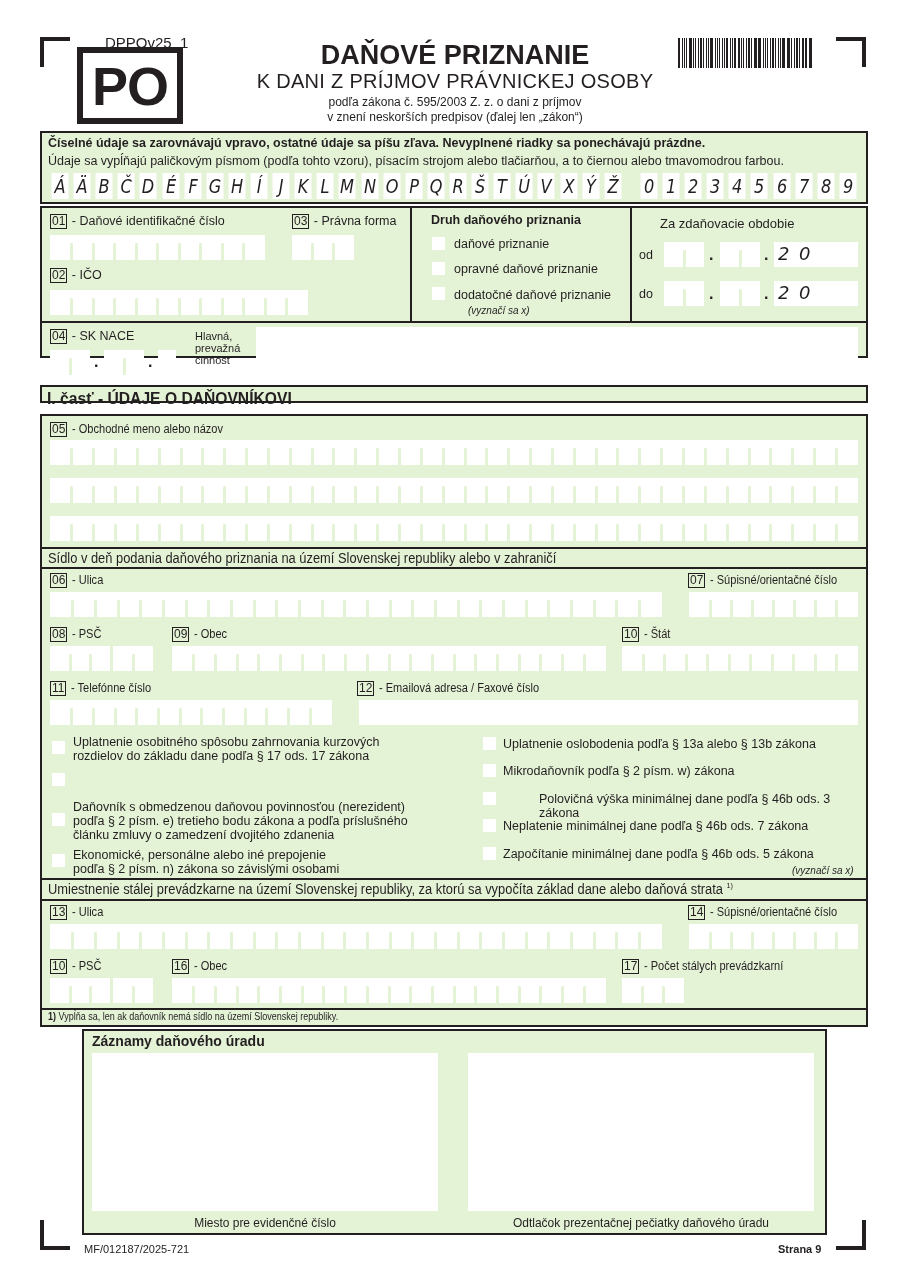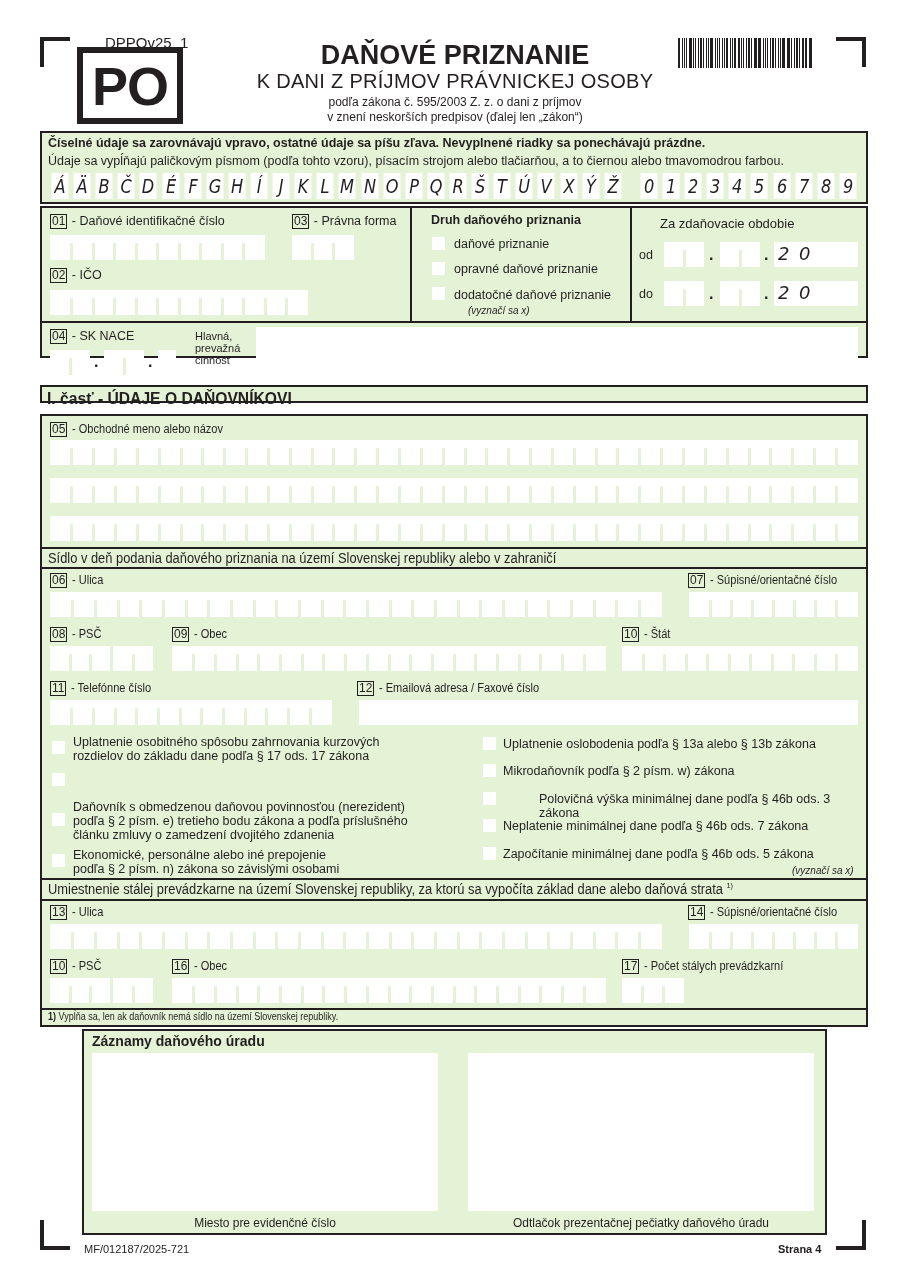--- a/index.html
+++ b/index.html
@@ -624,13 +624,13 @@
 
 <div class="section" style="left:82px;width:745px;top:1029px;height:206px;">
   <div style="position:absolute;left:8px;top:2px;font-size:14px;font-weight:bold;">Záznamy daňového úradu</div>
   <div class="whitebox" style="left:8px;top:22px;width:346px;height:158px;"></div>
   <div class="whitebox" style="left:384px;top:22px;width:346px;height:158px;"></div>
   <div style="position:absolute;left:8px;top:184px;width:346px;text-align:center;font-size:13px;transform:scaleX(0.92);">Miesto pre evidenčné číslo</div>
   <div style="position:absolute;left:384px;top:184px;width:346px;text-align:center;font-size:13px;transform:scaleX(0.92);">Odtlačok prezentačnej pečiatky daňového úradu</div>
 </div>
 
 <div style="position:absolute;left:84px;top:1243px;font-size:11px;">MF/012187/2025-721</div>
-<div style="position:absolute;left:778px;top:1243px;font-size:11px;font-weight:bold;">Strana 4</div>
+<div style="position:absolute;left:778px;top:1243px;font-size:11px;font-weight:bold;">Strana 9</div>
 
 </body></html>

